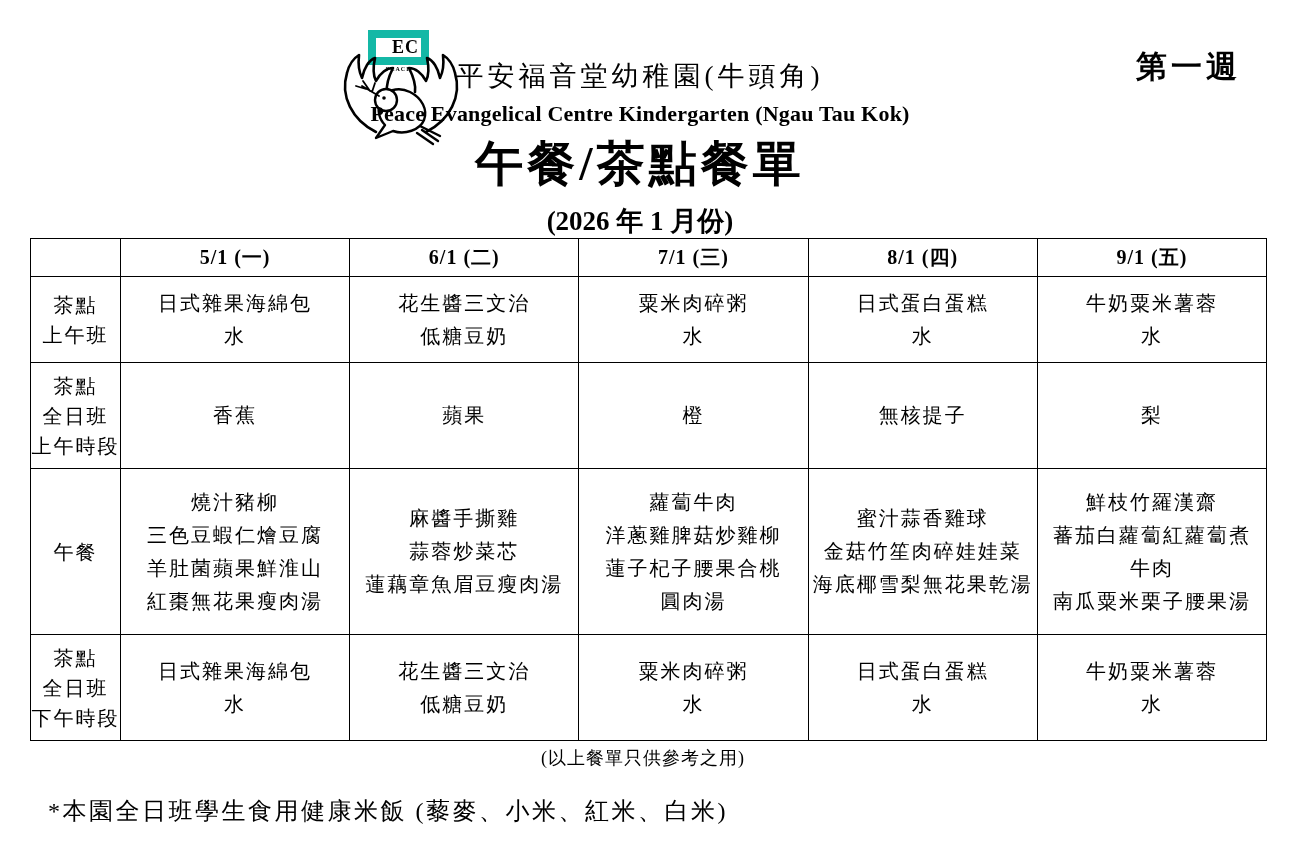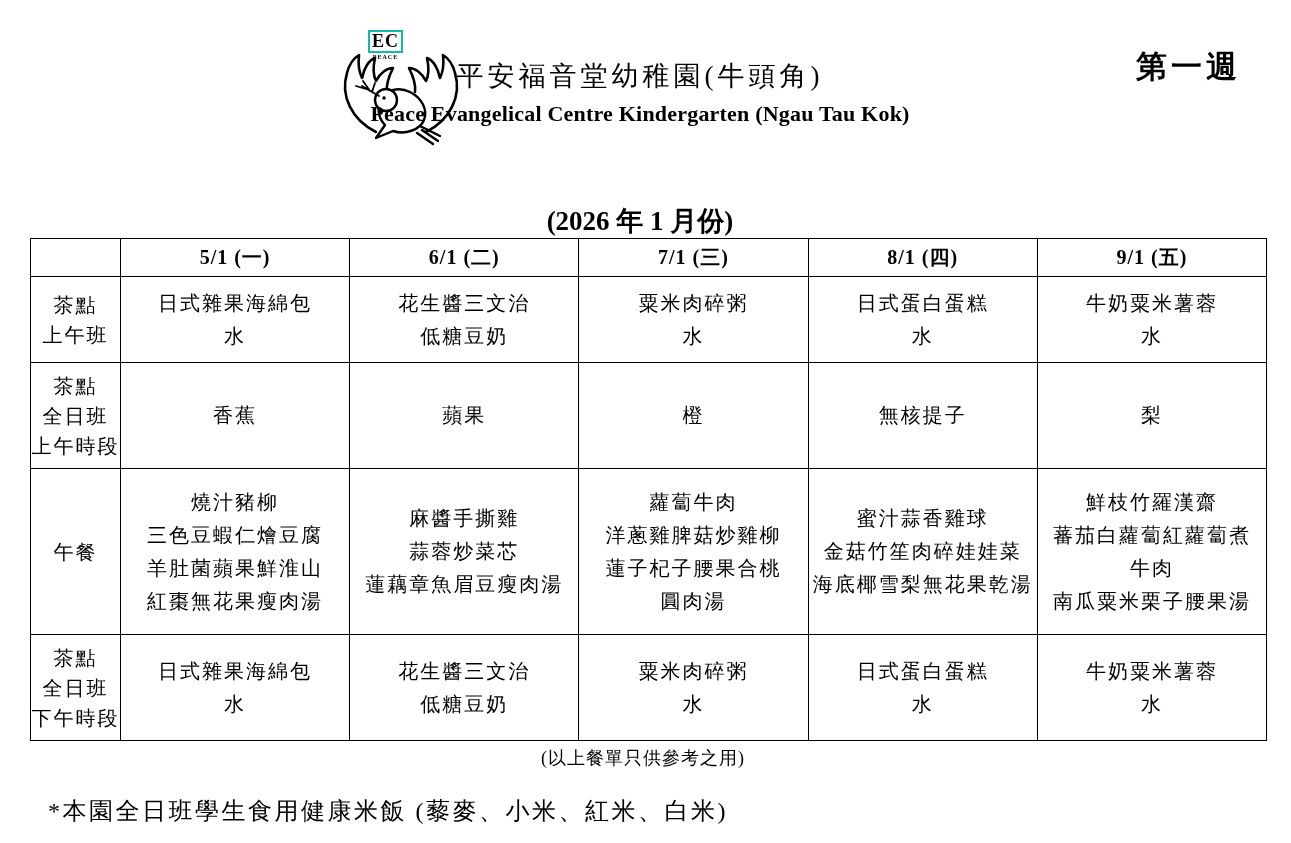--- a/index.html
+++ b/index.html
@@ -14,21 +14,21 @@
     height: 843px;
     background: #ffffff;
     overflow: hidden;
   }
 
   
   .logo { position: absolute; left: 334px; top: 30px; width: 132px; height: 116px; }
   .ec-mark { position: absolute; left: 34px; top: 0; text-align: center; line-height: 1; }
   .ec-mark .ec {
     display: inline-block; font-weight: bold; font-size: 18px; letter-spacing: 1px;
-    border: 2px solid #14b8a6; padding: 0 2px 1px 2px;
+    border: 8px solid #14b8a6; padding: 0 2px 1px 16px;
   }
   .ec-mark .peace { font-size: 6px; font-weight: bold; letter-spacing: 1px; margin-top: 1px; }
   .dove-svg { position: absolute; left: 0; top: 14px; width: 132px; height: 102px; }
 
   .school-block {
     position: absolute; left: 640px; top: 58px; transform: translateX(-50%);
     text-align: center; white-space: nowrap;
   }
   .school-zh { font-size: 27px; letter-spacing: 4px; }
   .school-en { font-size: 22px; font-weight: bold; margin-top: 7px; letter-spacing: 0.2px; }
@@ -106,20 +106,21 @@
     </svg>
   </div>
 
   <div class="school-block">
     <div class="school-zh">平安福音堂幼稚園(牛頭角)</div>
     <div class="school-en">Peace Evangelical Centre Kindergarten (Ngau Tau Kok)</div>
   </div>
 
   <div class="week">第一週</div>
 
+  <div class="main-title">午餐/茶點餐單</div>
   <div class="subtitle">(2026 年 1 月份)</div>
 
   <table class="menu">
     <thead>
       <tr id="menu-head-row">
         <th class="corner"></th>
       <th>5/1 (一)</th>
           <th>6/1 (二)</th>
           <th>7/1 (三)</th>
           <th>8/1 (四)</th>

